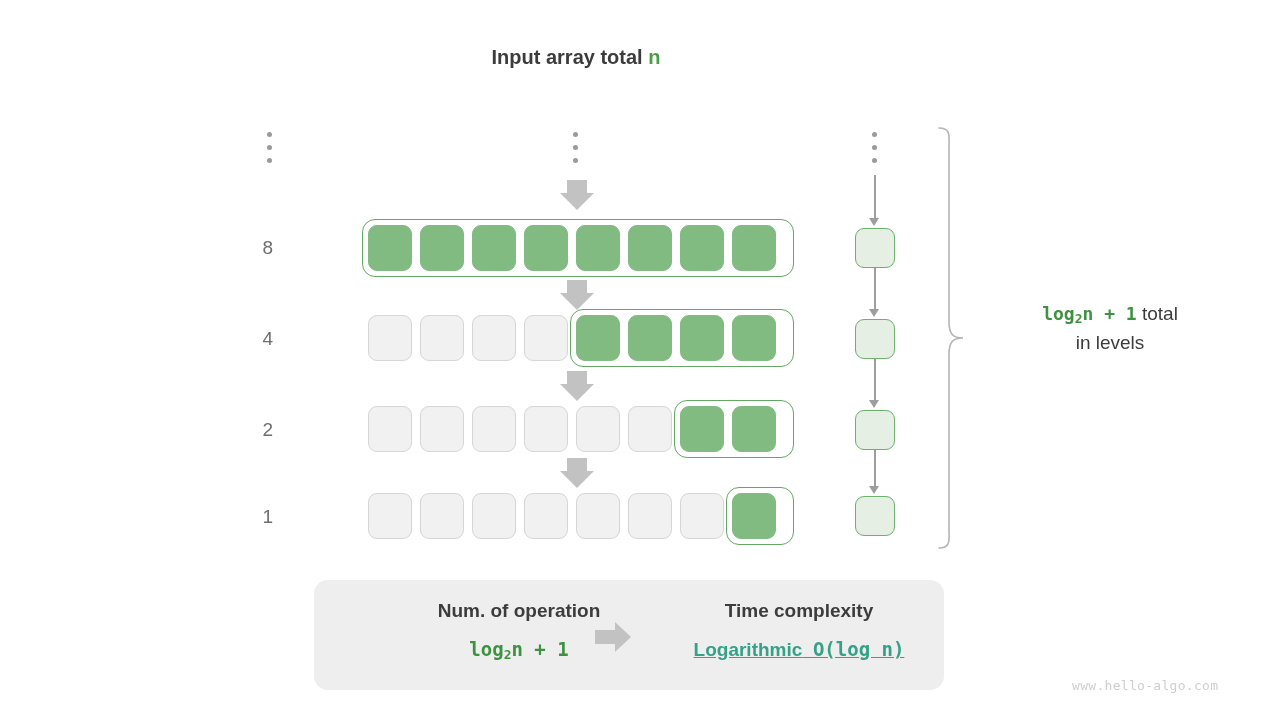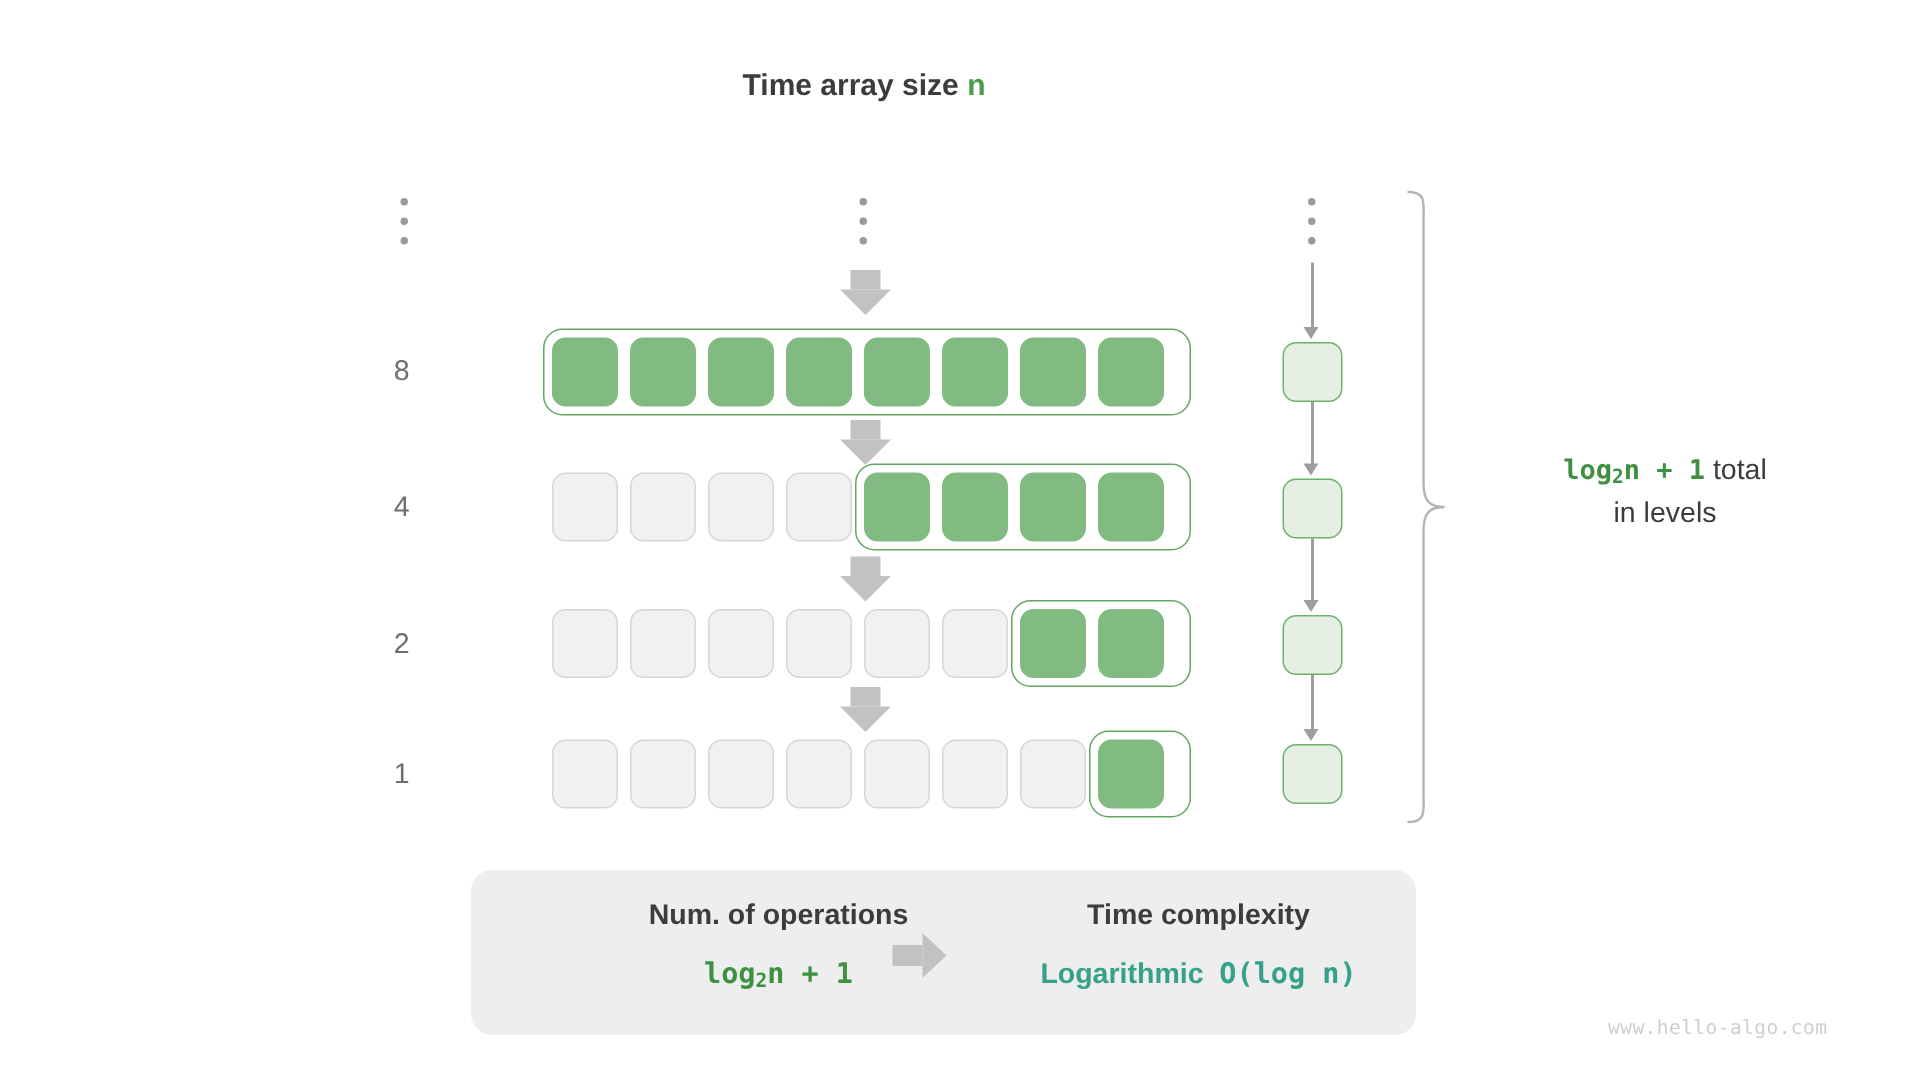--- a/index.html
+++ b/index.html
@@ -61,37 +61,37 @@
   
   #summary{position:absolute;left:314px;top:580px;width:630px;height:110px;
            background:#eeeeee;border-radius:14px;}
   .sum-col{position:absolute;top:20px;text-align:center;}
   #sum-left{left:40px;width:330px;}
   #sum-right{left:360px;width:250px;}
   .sum-title{font-size:19px;font-weight:bold;color:#3c3c3c;}
   .sum-val{margin-top:16px;font-size:19px;font-weight:bold;}
   .mono{font-family:"DejaVu Sans Mono",monospace;}
   .sub2{font-size:13px;vertical-align:-3px;}
-  .teal{color:#35a189;}
+  .teal{color:#35a189;text-decoration:underline;}
   #sum-arrow{position:absolute;left:595px;top:622px;}
   #sum-arrow .shaft{width:20px;height:14px;background:#c2c2c2;}
   #sum-arrow .head{width:0;height:0;border-top:15px solid transparent;
         border-bottom:15px solid transparent;border-left:16px solid #c2c2c2;}
 
   #watermark{position:absolute;left:1072px;top:678px;font-family:"DejaVu Sans Mono",monospace;
              font-size:13px;color:#cfcfcf;letter-spacing:0.3px;}
 </style>
 </head>
 <body>
 
 <div class="stage">
 
 
   <div class="hdr" id="hdr-mid">
-    <span>Time array size </span><span class="green">n</span>
+    <span>Input array total </span><span class="green">n</span>
   </div>
 
 
   <div class="dots" id="dots-left">
       <i></i>
       <i></i>
       <i></i>
     </div>
   <div class="dots" id="dots-mid">
       <i></i>
@@ -193,21 +193,21 @@
     <path d="M4 2 C16 2 14 10 14 20 L14 196 C14 208 18 212 28 212 C18 212 14 216 14 228 L14 404 C14 414 16 422 4 422" fill="none" stroke="#b4b4b4" stroke-width="1.6" stroke-linecap="round"></path>
   </svg>
 
   <div id="note">
     <span class="formula"><span>log</span><span class="sub2">2</span><span>n + 1</span></span><span>  total</span><br>
     <span>in levels</span>
   </div>
 
   <div id="summary">
     <div class="sum-col" id="sum-left">
-      <div class="sum-title">Num. of operations</div>
+      <div class="sum-title">Num. of operation</div>
       <div class="sum-val green-strong mono"><span>log</span><span class="sub2">2</span><span>n + 1</span></div>
     </div>
     <div class="sum-col" id="sum-right">
       <div class="sum-title">Time complexity</div>
       <div class="sum-val teal"><span>Logarithmic</span>&nbsp; <span class="mono">O(log n)</span></div>
     </div>
   </div>
 
   <div id="sum-arrow">
     <div style="display:flex;align-items:center;">

